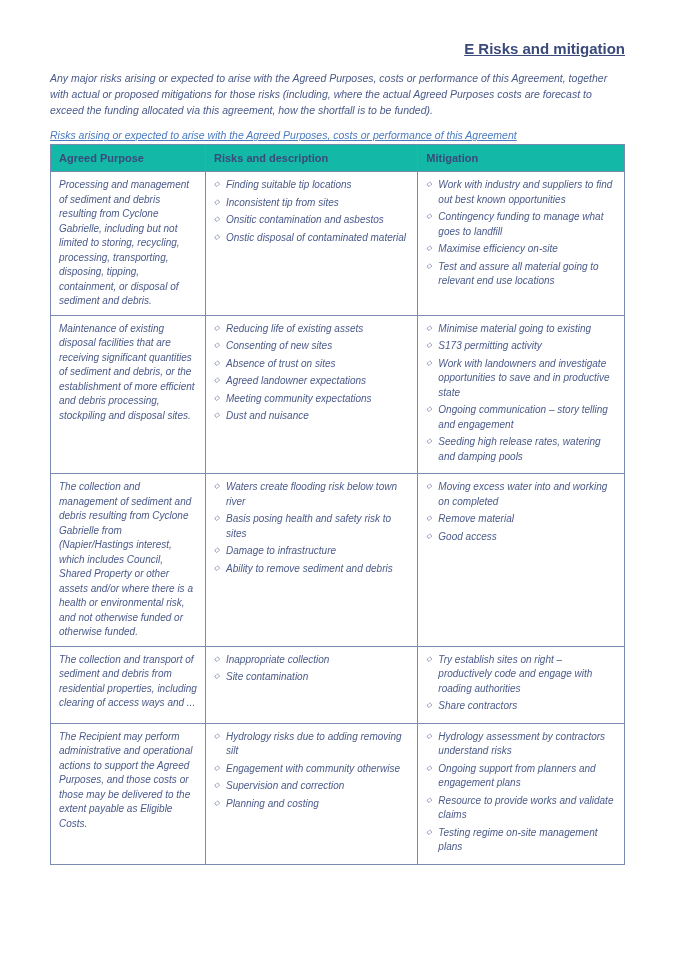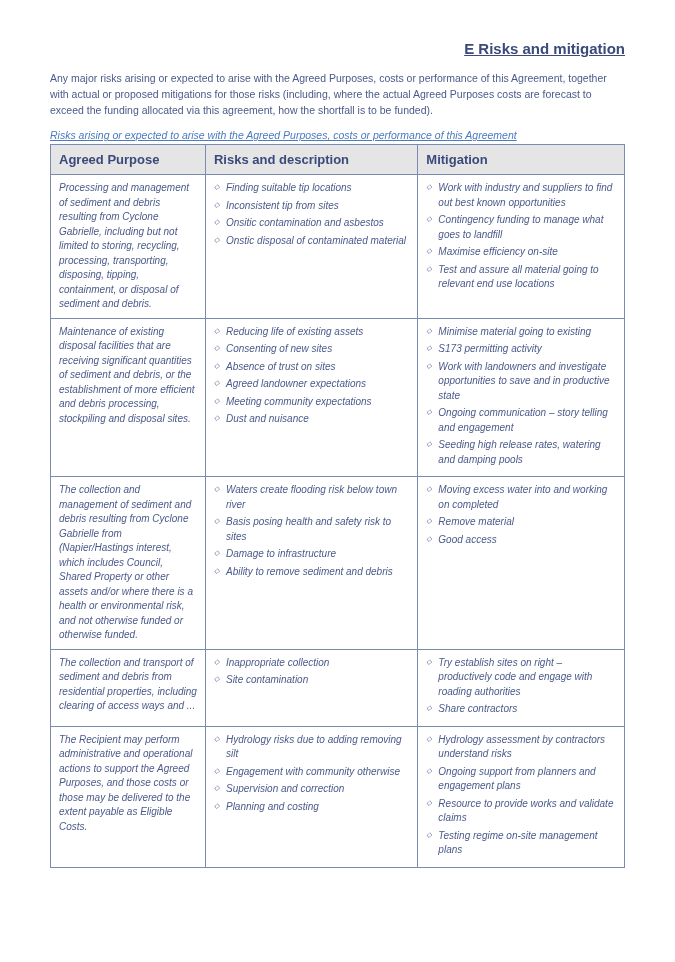--- a/index.html
+++ b/index.html
@@ -18,20 +18,21 @@
       font-weight: bold;
       color: #3a4a7a;
       margin-bottom: 14px;
       text-decoration: underline;
       text-align: right;
     }
 
     .intro-text {
       font-size: 10.5px;
       color: #4a5a8a;
+      font-style: italic;
       line-height: 1.5;
       margin-bottom: 10px;
     }
 
     .link-text {
       font-size: 10.5px;
       color: #4a7abf;
       font-style: italic;
       text-decoration: underline;
       line-height: 1.5;
@@ -39,24 +40,24 @@
       display: block;
     }
 
     table {
       width: 100%;
       border-collapse: collapse;
       border: 1px solid #7a8ab0;
     }
 
     thead th {
-      background: #e5e5e5;
+      background: #14b8a6;
       color: #3a4a7a;
       font-weight: bold;
-      font-size: 13px;
+      font-size: 11px;
       padding: 7px 8px;
       border: 1px solid #7a8ab0;
       text-align: left;
       vertical-align: middle;
     }
 
     tbody td {
       border: 1px solid #7a8ab0;
       padding: 6px 8px;
       vertical-align: top;

